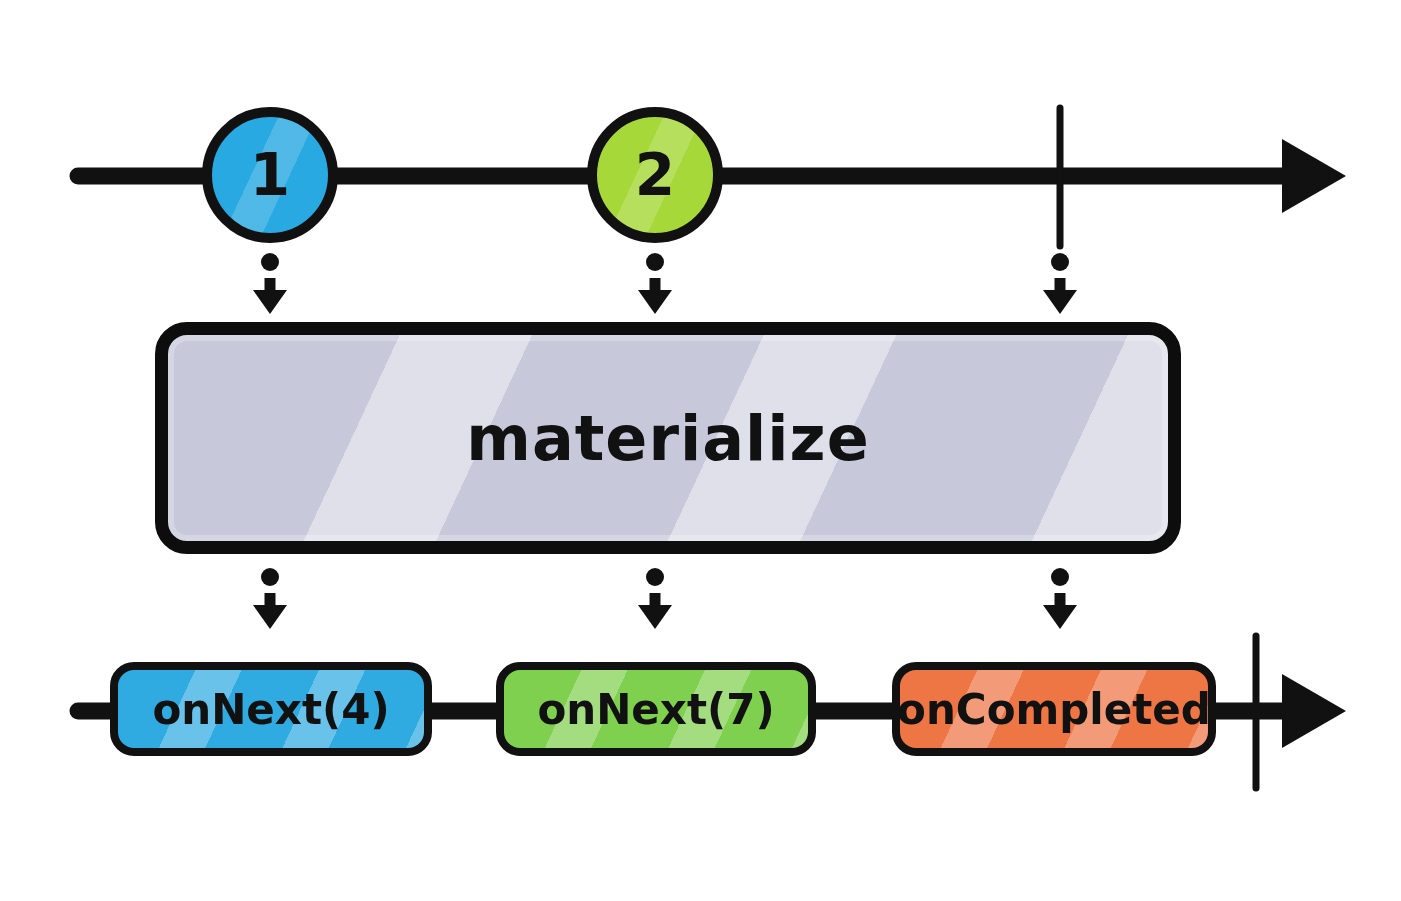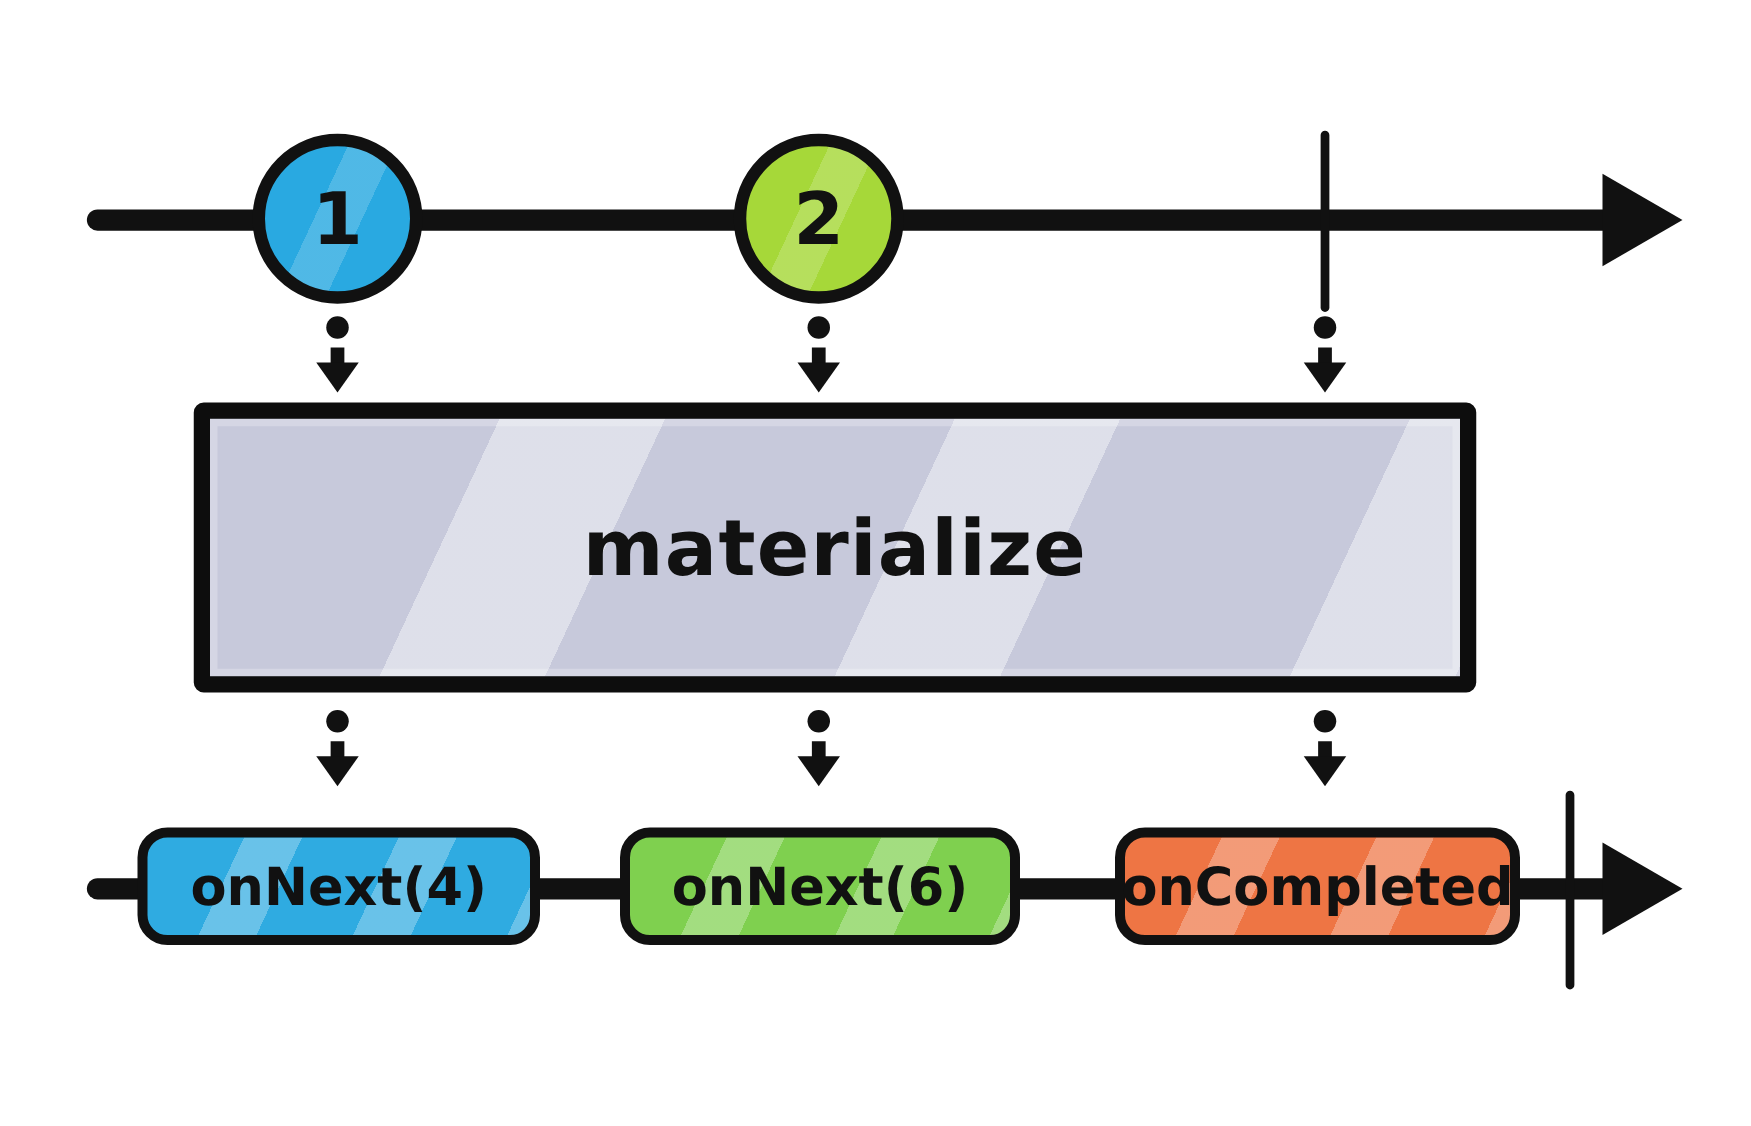--- a/index.html
+++ b/index.html
@@ -60,21 +60,21 @@
     line-height: 1;
   }
   .operator-box {
     position: absolute;
     left: 155px;
     top: 322px;
     width: 1026px;
     height: 232px;
     box-sizing: border-box;
     border: 13px solid #0d0d0d;
-    border-radius: 8px;
+    border-radius: 32px;
     display: flex;
     align-items: center;
     justify-content: center;
     background-image: repeating-linear-gradient(115deg,
       rgba(255,255,255,0) 0 210px,
       rgba(255,255,255,0.42) 210px 330px);
     box-shadow: inset 0 0 0 6px rgba(255,255,255,0.25);
   }
   .operator-label {
     font-size: 62px;
@@ -162,19 +162,19 @@
   </div>
 
   <div class="operator-box" style="background-color: rgb(199, 201, 219);">
     <span class="operator-label">materialize</span>
   </div>
 
   <div class="event-box event-1" style="background-color: rgb(47, 171, 225);">
     <span class="event-label">onNext(4)</span>
   </div>
   <div class="event-box event-2" style="background-color: rgb(127, 208, 79);">
-    <span class="event-label">onNext(6)</span>
+    <span class="event-label">onNext(7)</span>
   </div>
   <div class="event-box event-3" style="background-color: rgb(238, 117, 68);">
     <span class="event-label">onCompleted</span>
   </div>
 
 </div>
 
 </body></html>

